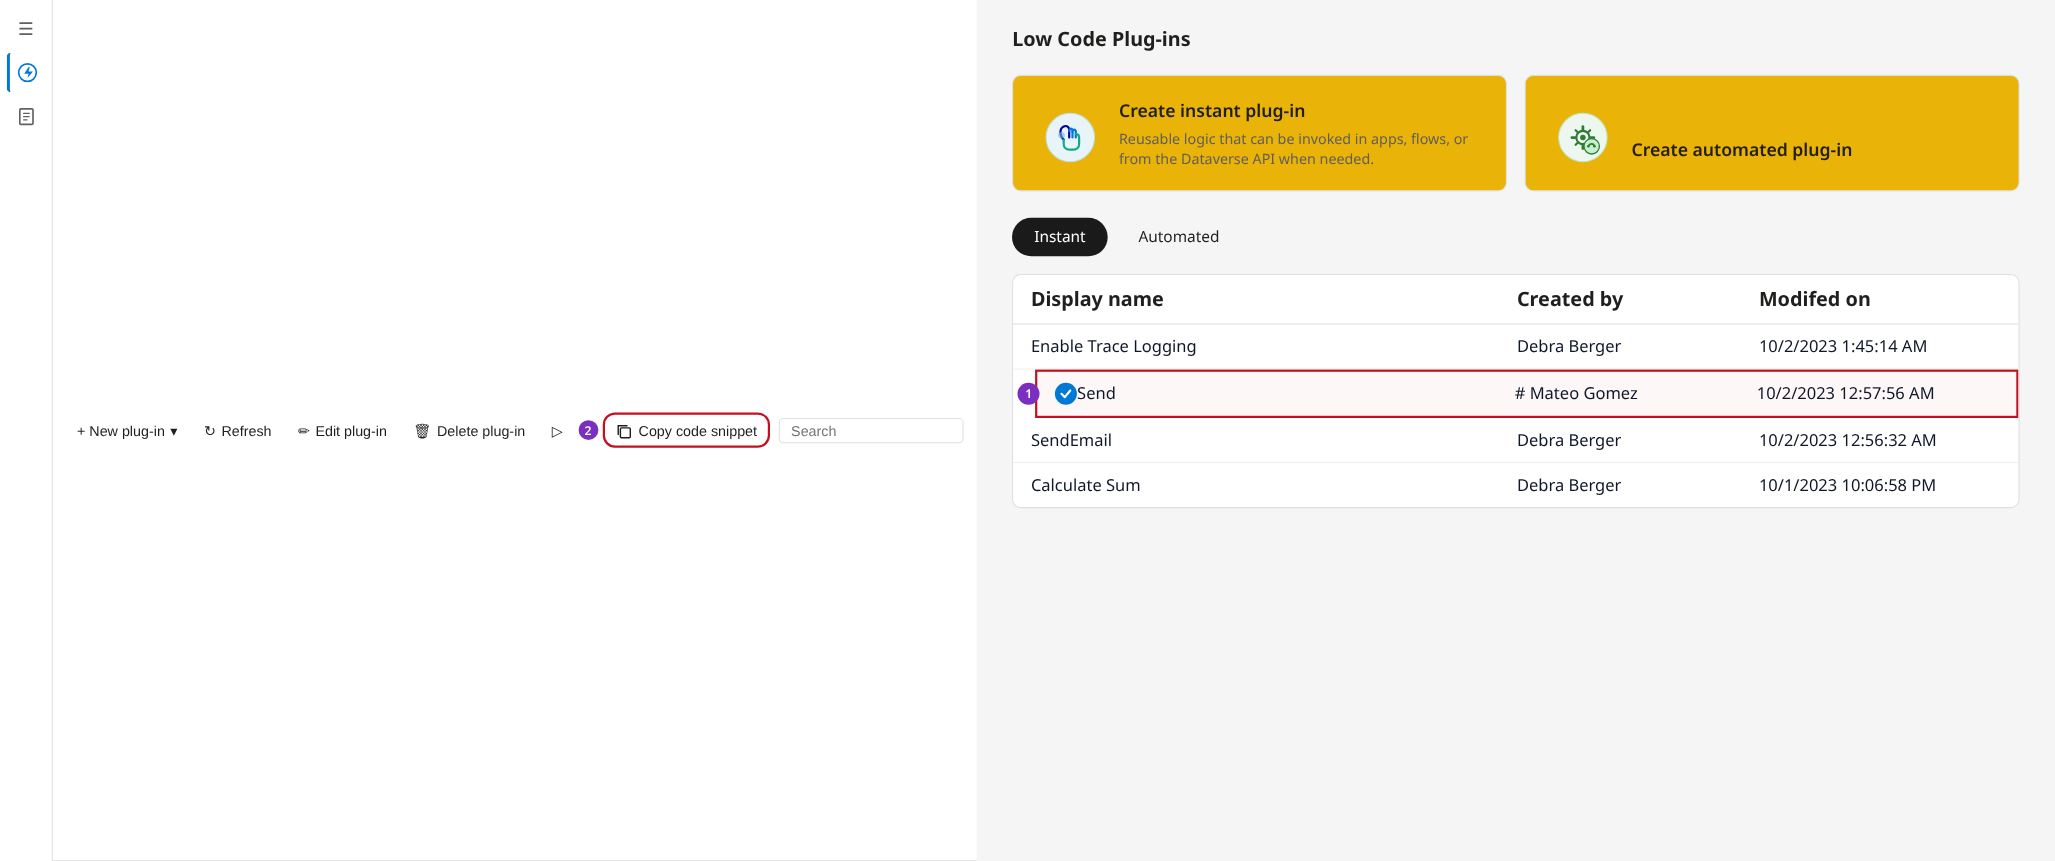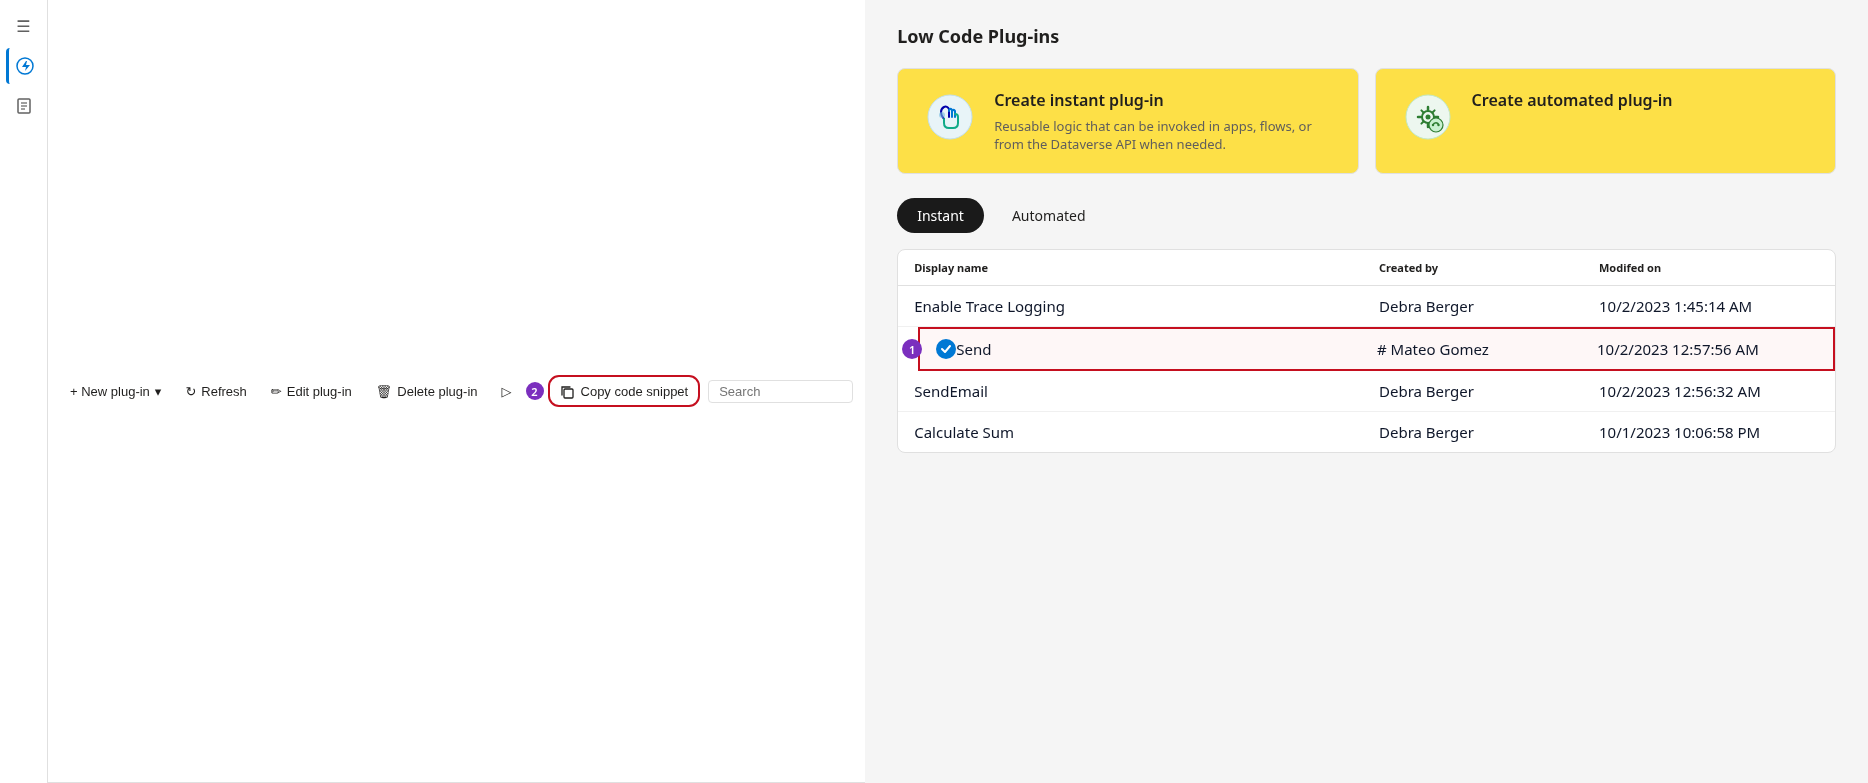--- a/index.html
+++ b/index.html
@@ -86,21 +86,21 @@
       justify-content: center;
       font-weight: 600;
     }
     .toolbar-spacer { flex: 1; }
     .toolbar-search {
       border: 1px solid #e0e0e0;
       border-radius: 4px;
       padding: 3px 10px;
       font-size: 13px;
       color: #a19f9d;
-      width: 145px;
+      width: 168px;
       background: #fff;
     }
 
     
     .content {
       flex: 1;
       padding: 24px 32px;
       overflow-y: auto;
       background: #f5f5f5;
     }
@@ -113,26 +113,26 @@
     }
 
     
     .cards-row {
       display: flex;
       gap: 16px;
       margin-bottom: 24px;
     }
     .card {
       flex: 1;
-      background: #fde047;
+      background: #eab308;
       border-radius: 8px;
       border: 1px solid #e0e0e0;
       padding: 20px 24px;
       display: flex;
-      align-items: flex-start;
+      align-items: flex-end;
       gap: 16px;
     }
     .card-icon {
       width: 56px;
       height: 56px;
       flex-shrink: 0;
       display: flex;
       align-items: center;
       justify-content: center;
     }
@@ -180,21 +180,21 @@
       margin-top: 16px;
       overflow: hidden;
     }
     .table-header {
       display: grid;
       grid-template-columns: 1fr 220px 220px;
       padding: 10px 16px;
       border-bottom: 1px solid #e0e0e0;
     }
     .table-header-cell {
-      font-size: 11px;
+      font-size: 18px;
       font-weight: 700;
       color: #201f1e;
     }
     .table-row {
       display: grid;
       grid-template-columns: 1fr 220px 220px;
       padding: 10px 16px;
       border-bottom: 1px solid #f0f0f0;
       align-items: center;
       position: relative;

